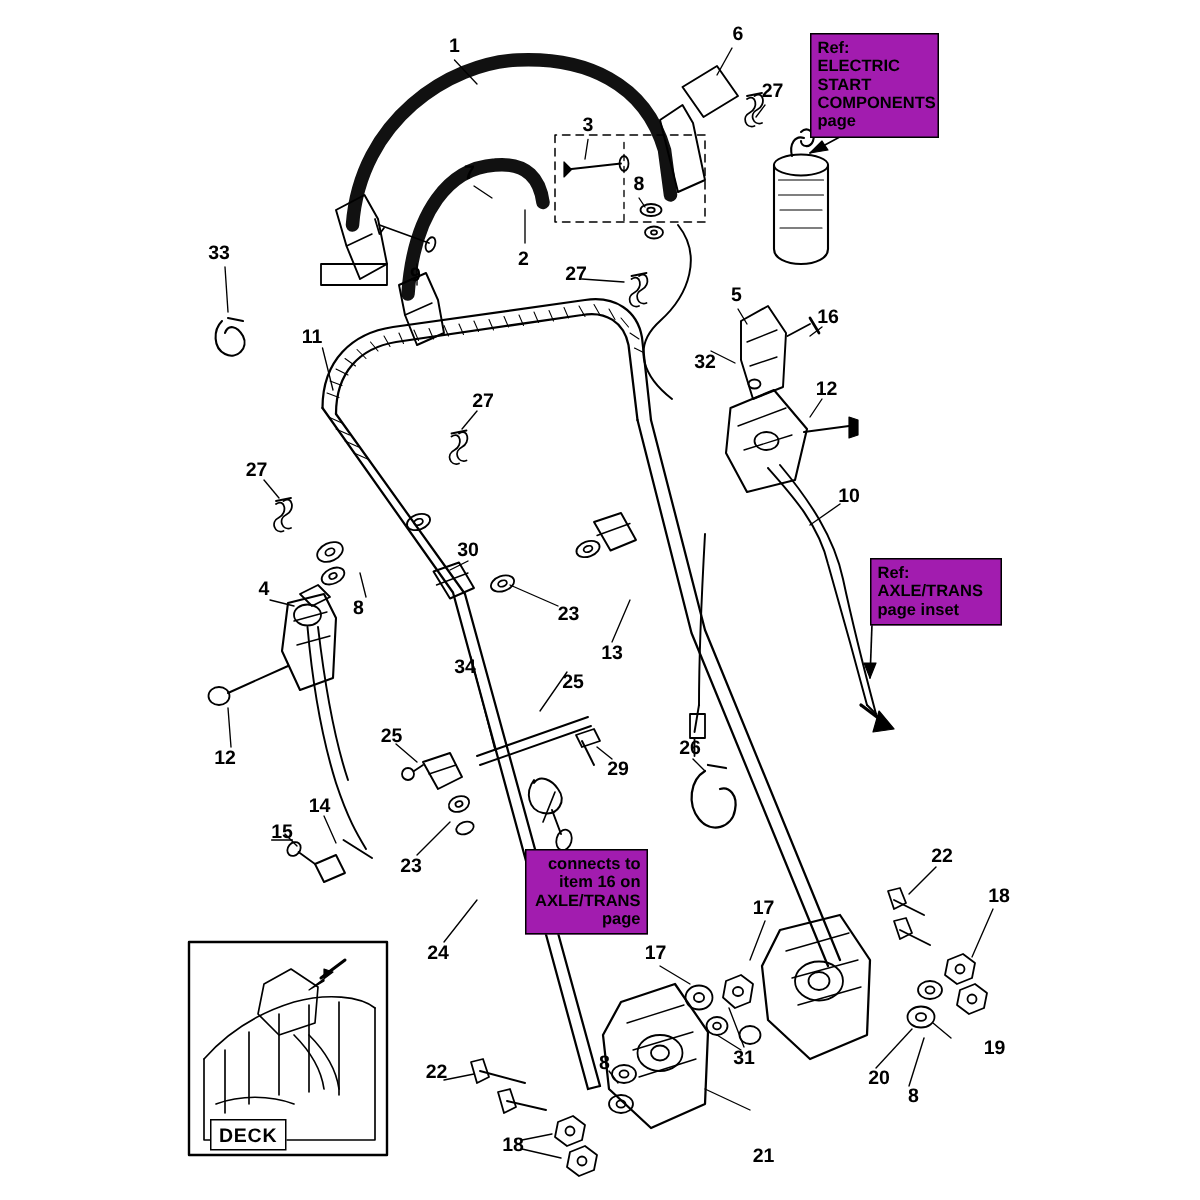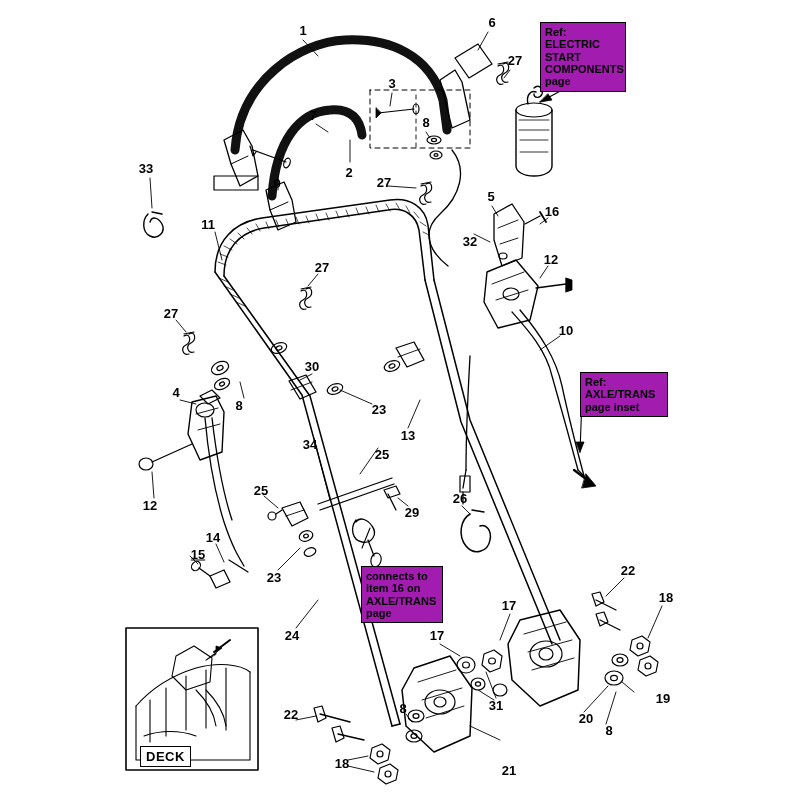--- a/index.html
+++ b/index.html
@@ -423,21 +423,21 @@
   <div class="callout" style="left:379px; top:409px;">23</div>
   <div class="callout" style="left:176px; top:392px;">4</div>
   <div class="callout" style="left:408px; top:435px;">13</div>
   <div class="callout" style="left:310px; top:444px;">34</div>
   <div class="callout" style="left:382px; top:454px;">25</div>
   <div class="callout" style="left:150px; top:505px;">12</div>
   <div class="callout" style="left:261px; top:490px;">25</div>
   <div class="callout" style="left:412px; top:512px;">29</div>
   <div class="callout" style="left:460px; top:498px;">26</div>
   <div class="callout" style="left:213px; top:537px;">14</div>
-  <div class="callout" style="left:198px; top:554px;text-decoration:underline;">15</div>
+  <div class="callout" style="left:188px; top:554px;text-decoration:underline;">15</div>
   <div class="callout" style="left:274px; top:577px;">23</div>
   <div class="callout" style="left:292px; top:635px;">24</div>
   <div class="callout" style="left:628px; top:570px;">22</div>
   <div class="callout" style="left:666px; top:597px;">18</div>
   <div class="callout" style="left:509px; top:605px;">17</div>
   <div class="callout" style="left:437px; top:635px;">17</div>
   <div class="callout" style="left:496px; top:705px;">31</div>
   <div class="callout" style="left:639px; top:698px;margin-left:24px;">19</div>
   <div class="callout" style="left:586px; top:718px;">20</div>
   <div class="callout" style="left:609px; top:730px;">8</div>
@@ -447,20 +447,20 @@
   <div class="callout" style="left:342px; top:763px;">18</div>
 
   <div class="noteblock" style="left:540px; top:22px; width:76px;">Ref:
 ELECTRIC
 START
 COMPONENTS
 page</div>
   <div class="noteblock" style="left:580px; top:372px; width:78px;">Ref:
 AXLE/TRANS
 page  inset</div>
-  <div class="noteblock" style="left:361px; top:566px; width:72px;">connects to
+  <div class="noteblock" style="left:350px; top:566px; width:72px;text-align:right;">connects to
 item 16 on
 AXLE/TRANS
 page</div>
 
   <div class="deck-label" style="left:140px; top:746px;">DECK</div>
 
 </div>
 
 </body></html>

